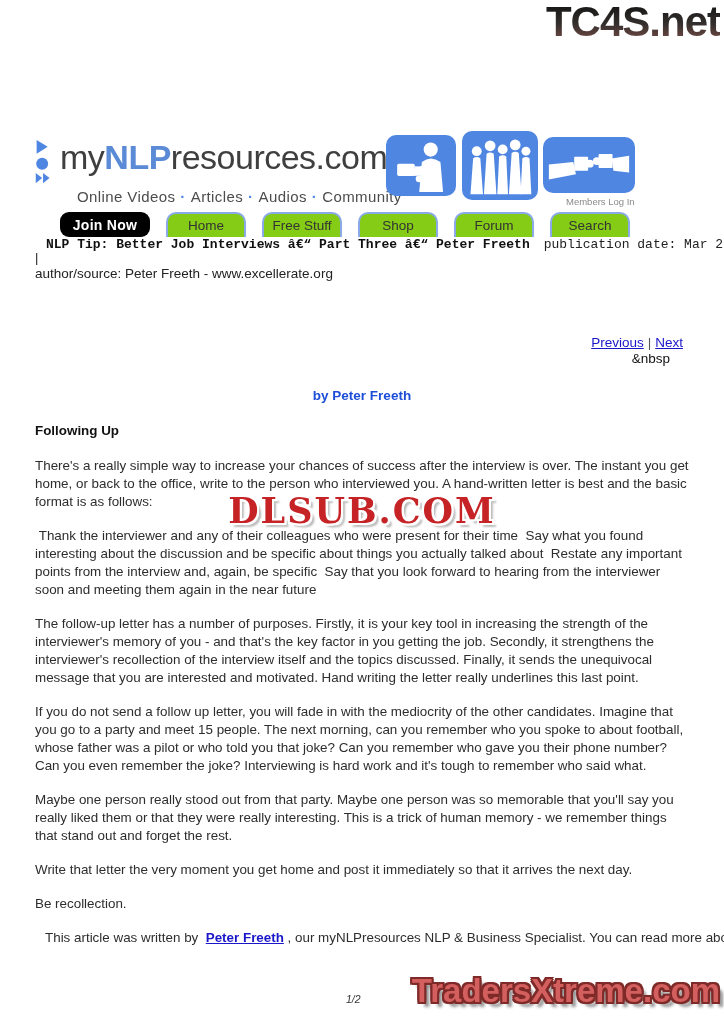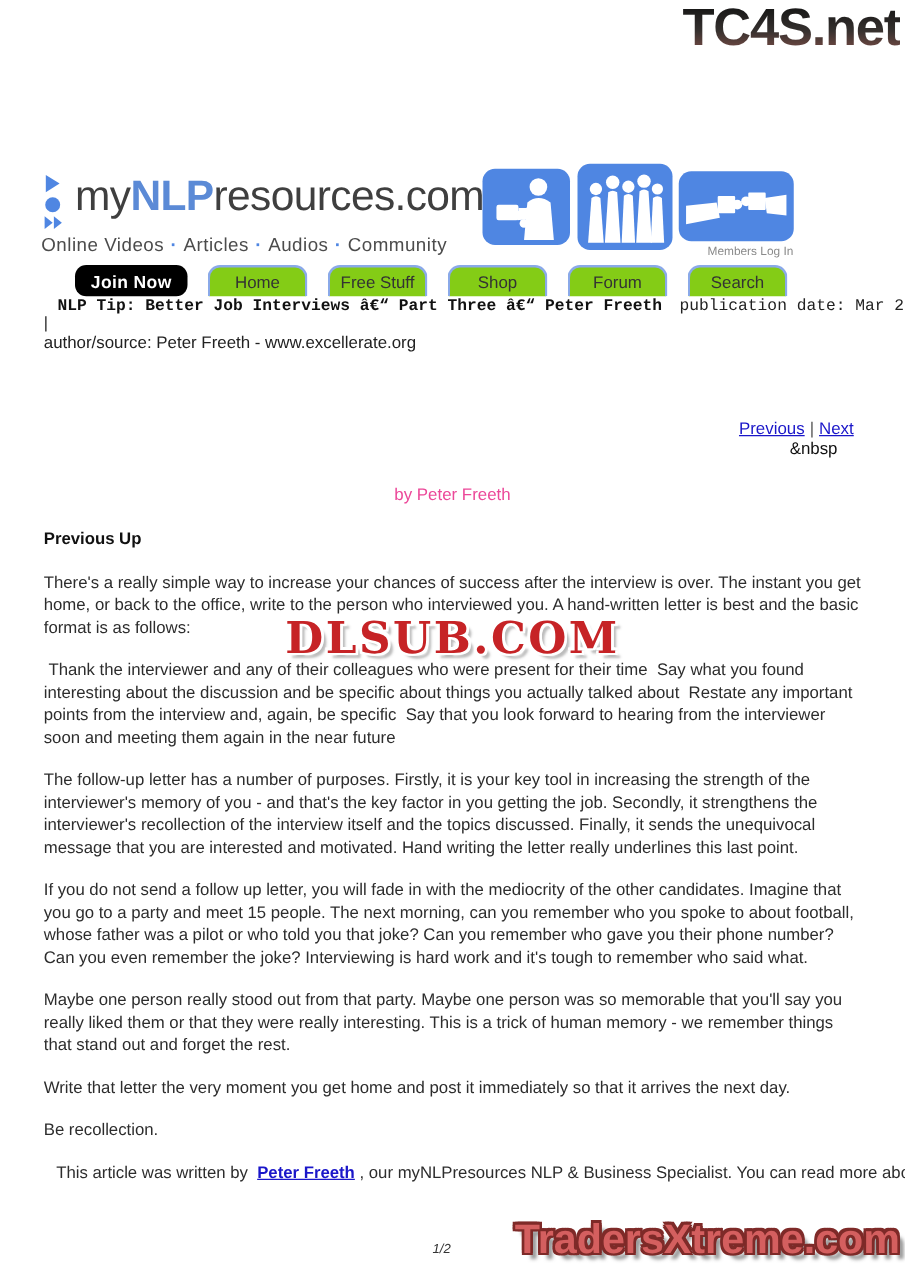--- a/index.html
+++ b/index.html
@@ -33,21 +33,21 @@
                  0 -2px 0 #7e2a28,0 2px 0 #7e2a28,-2px 0 0 #7e2a28,2px 0 0 #7e2a28,
                  5px 5px 3px rgba(130,130,130,.85);
     white-space:nowrap;
   }
   
   .logo { position:absolute; left:33px; top:137px; cursor:pointer; }
   .logo-row { display:flex; align-items:flex-start; }
   .logo-icon { width:22px; height:46px; margin:2px 5px 0 0; }
   .logo-text { font-size:34px; letter-spacing:-0.5px; color:#3f3f3f; line-height:40px; }
   .logo-text .hl { color:var(--nlp_blue,#5b8ad6); font-weight:bold; }
-  .tagline { margin-top:3px; font-size:15px; color:#4c4c4c; letter-spacing:.4px; }
+  .tagline { margin-top:3px; font-size:15px; color:#4c4c4c; letter-spacing:.4px;margin-left:44px; }
   .tagline .dot { color:var(--accent,#4f86e2); font-weight:bold; margin:0 5px; }
   .promo-box { position:absolute; background:var(--accent,#4f86e2); border-radius:10px;
                display:flex; align-items:center; justify-content:center; }
   .box1 { left:386px; top:135px; width:70px; height:61px; }
   .box2 { left:462px; top:131px; width:76px; height:69px; }
   .box3 { left:543px; top:137px; width:92px; height:56px; }
   .members { position:absolute; left:566px; top:196px; font-size:9.5px; color:#8a8a8a; cursor:pointer; }
   
   .nav { position:absolute; left:60px; top:212px; width:570px; height:25px; display:flex; gap:16px; }
   .tab-join {
@@ -65,21 +65,21 @@
                padding-left:46px; font-size:13px; color:#111; white-space:nowrap;font-family:Liberation Mono, monospace; }
   .title-row .t-bold { font-weight:bold; }
   .title-row .t-pub { margin-left:14px; color:#222; }
   .pipe { position:absolute; left:35px; top:250px; font-size:13px; color:#222; }
   .author { position:absolute; left:35px; top:266px; font-size:13.5px; color:#222; }
   .pagination { position:absolute; right:41px; top:335px; font-size:13.5px; text-align:right; }
   .pagination a { color:var(--link,#1a16c9); text-decoration:underline; cursor:pointer; }
   .pagination .sep { color:#555; margin:0 4px; }
   .nbsp-line { margin-top:1px; color:#111; padding-right:13px; }
   .byline { position:absolute; left:0; right:0; top:388px; text-align:center;
-            font-weight:normal; font-size:13.5px; color:#ec4899; }
+            font-weight:bold; font-size:13.5px; color:#1d4ed8; }
   
   .content { position:absolute; left:35px; top:422px; width:656px;
              font-size:13.4px; line-height:18px; color:#2d2d2d; }
   .content h3 { font-size:13.4px; font-weight:bold; color:#111; margin:0 0 17px; }
   .content p { margin:0 0 16px; white-space:pre-wrap; }
   .footer-note { padding-left:10px; white-space:pre; font-size:13.4px; }
   .footer-note a { color:var(--link,#1a16c9); font-weight:bold; text-decoration:underline; cursor:pointer; }
   .pagenum { position:absolute; left:346px; top:993px; font-size:10.5px; font-style:italic; color:#333; }
 </style>
 </head>
@@ -156,21 +156,21 @@
   <div class="author">author/source: Peter Freeth - www.excellerate.org</div>
 
   <div class="pagination">
     <div><a>Previous</a><span class="sep">|</span><a>Next</a></div>
     <div class="nbsp-line">&amp;nbsp</div>
   </div>
 
   <div class="byline">by Peter Freeth</div>
 
   <div class="content">
-    <h3>Previous Up</h3>
+    <h3>Following Up</h3>
     <p>There's a really simple way to increase your chances of success after the interview is over. The instant you get home, or back to the office, write to the person who interviewed you. A hand-written letter is best and the basic format is as follows:</p>
     <p> Thank the interviewer and any of their colleagues who were present for their time  Say what you found interesting about the discussion and be specific about things you actually talked about  Restate any important points from the interview and, again, be specific  Say that you look forward to hearing from the interviewer soon and meeting them again in the near future</p>
     <p>The follow-up letter has a number of purposes. Firstly, it is your key tool in increasing the strength of the interviewer's memory of you - and that's the key factor in you getting the job. Secondly, it strengthens the interviewer's recollection of the interview itself and the topics discussed. Finally, it sends the unequivocal message that you are interested and motivated. Hand writing the letter really underlines this last point.</p>
     <p>If you do not send a follow up letter, you will fade in with the mediocrity of the other candidates. Imagine that you go to a party and meet 15 people. The next morning, can you remember who you spoke to about football, whose father was a pilot or who told you that joke? Can you remember who gave you their phone number? Can you even remember the joke? Interviewing is hard work and it's tough to remember who said what.</p>
     <p>Maybe one person really stood out from that party. Maybe one person was so memorable that you'll say you really liked them or that they were really interesting. This is a trick of human memory - we remember things that stand out and forget the rest.</p>
     <p>Write that letter the very moment you get home and post it immediately so that it arrives the next day.</p>
     <p>Be recollection.</p>
     <div class="footer-note"><span>This article was written by  </span><a>Peter Freeth</a><span> , our myNLPresources NLP &amp; Business Specialist. You can read more about</span></div>
   </div>
 

